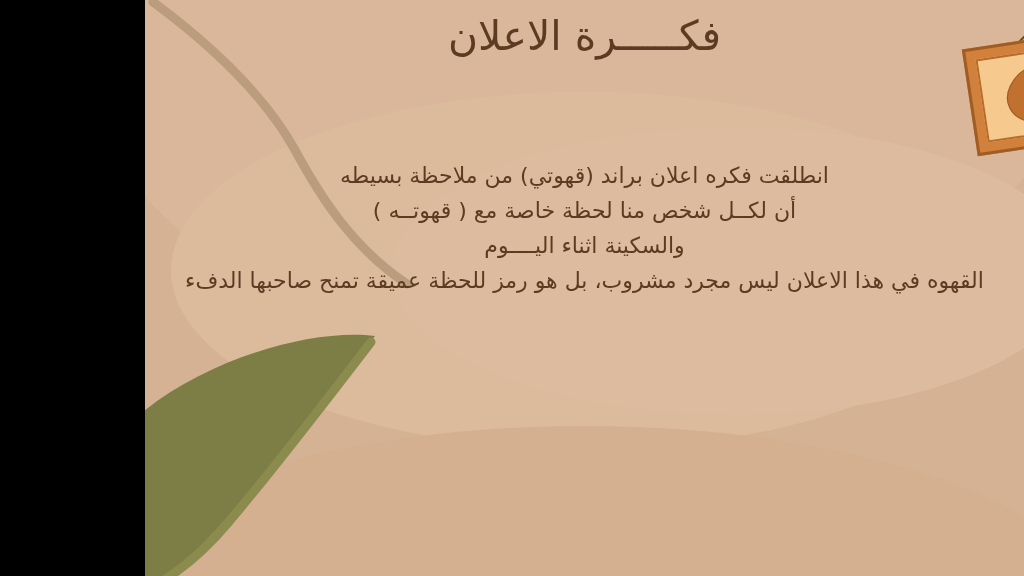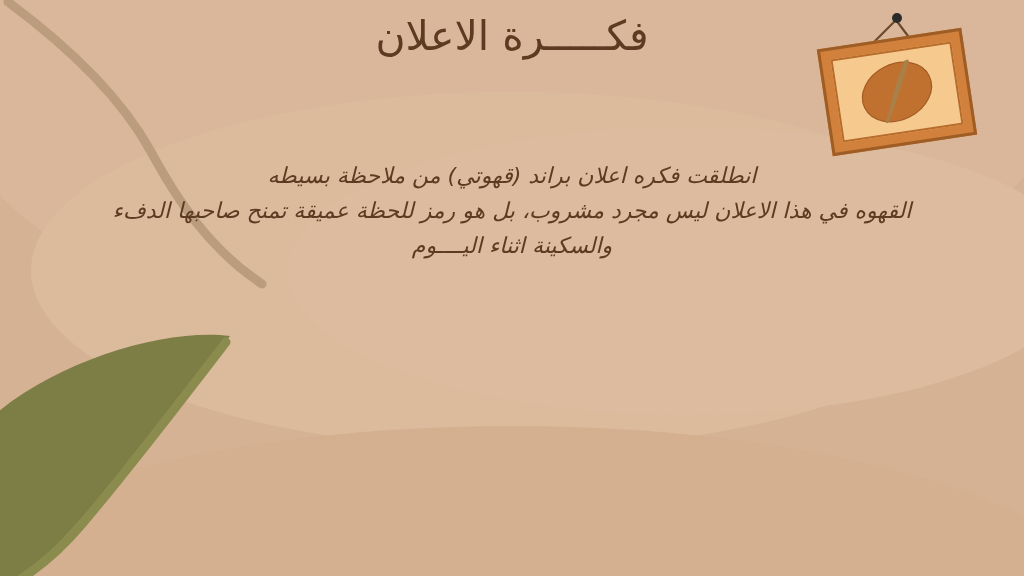--- a/index.html
+++ b/index.html
@@ -3,21 +3,21 @@
 <meta charset="utf-8">
 <title>Slide</title>
 <style>
   html, body {
     margin: 0;
     padding: 0;
     background: #000;
   }
   .slide {
     position: relative;
-    width: 1024px;
+    width: 879px;
     height: 576px;
     overflow: hidden;
     background: #d7b393;
     font-family: "DejaVu Sans", "Liberation Sans", sans-serif;
   }
 
   
   .bg-base {
     position: absolute;
     inset: 0;
@@ -96,21 +96,20 @@
   .body-block {
     position: absolute;
     left: 0;
     right: 0;
     top: 158px;
     text-align: center;
     color: #5c3b22;
     font-size: 22px;
     line-height: 35px;
     padding: 0 24px;
-    font-style: italic;
   }
   .body-line {
     display: block;
     white-space: nowrap;
   }
 
   
   .frame-wrap {
     position: absolute;
     left: 818px;
@@ -175,22 +174,23 @@
 
   <svg class="leaf" viewBox="0 0 320 280">
     <path d="M 300 6 C 250 70 188 150 128 214 C 86 258 38 284 -10 288 C -30 222 -4 146 56 92 C 124 30 236 -2 300 6 Z" fill="#7c7e46"></path>
     <path d="M 296 12 C 250 72 198 140 152 194 C 110 244 56 276 4 284" fill="none" stroke="#8b8b4e" stroke-width="9" stroke-linecap="round"></path>
   </svg>
 
   <div class="title">فكـــــرة الاعلان</div>
 
   <div class="body-block">
     <span class="body-line">انطلقت فكره اعلان براند (قهوتي) من ملاحظة بسيطه</span>
+    <span class="body-line">أن لكــل شخص منا لحظة خاصة مع ( قهوتــه )</span>
+    <span class="body-line">والسكينة اثناء اليــــوم</span>
     <span class="body-line">القهوه في هذا الاعلان ليس مجرد مشروب، بل هو رمز للحظة عميقة تمنح صاحبها الدفء</span>
-    <span class="body-line">والسكينة اثناء اليــــوم</span>
   </div>
 
   <div class="frame-wrap">
 
     <svg class="frame-hanger" viewBox="0 0 160 40">
       <path d="M 78 12 L 56 34 M 78 12 L 96 36" fill="none" stroke="#6b4a2a" stroke-width="2.2"></path>
       <circle cx="79" cy="10" r="5" fill="#2b2b2b"></circle>
     </svg>
 
     <div class="frame">

